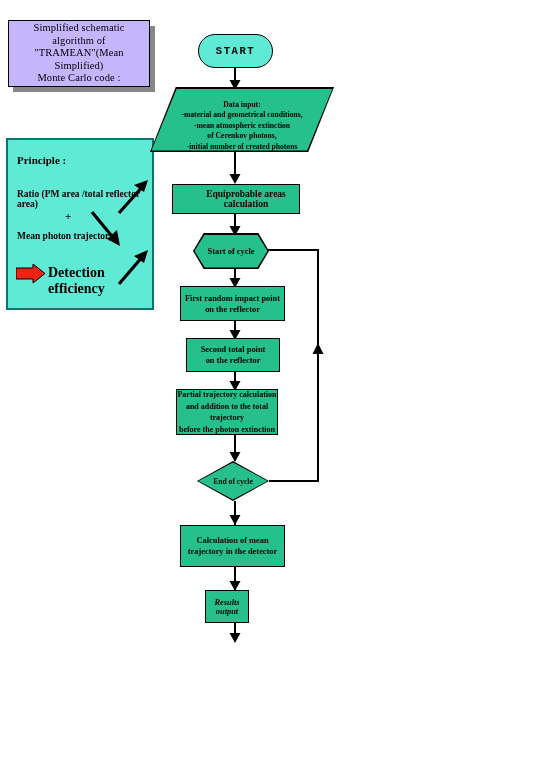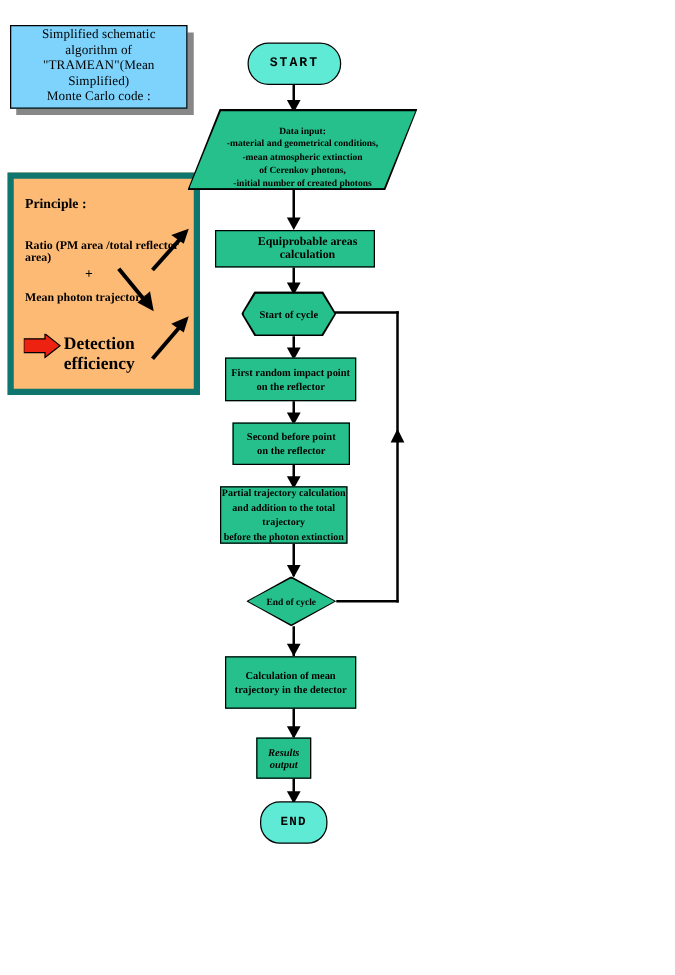--- a/index.html
+++ b/index.html
@@ -11,32 +11,32 @@
   }
   #page{position:absolute;left:0;top:0;width:540px;height:780px;background:#fff;}
   .abs{position:absolute;}
 
   
   #title-shadow{
     left:13px;top:26px;width:142px;height:66px;background:#878787;
   }
   #title-box{
     left:8px;top:20px;width:140px;height:65px;
-    background:#7dd3fc;border:1.5px solid #000;
+    background:#c4b5fd;border:1.5px solid #000;
     display:flex;align-items:center;justify-content:center;
   }
   #title-box .tl{
     text-align:center;font-size:10.5px;line-height:12.4px;
     font-family:"Liberation Serif", serif;letter-spacing:.1px;
   }
 
   
   #principle-box{
     left:6px;top:138px;width:144px;height:168px;
-    background:#fdba74;border:5px solid #0f766e;
+    background:#5eead4;border:2px solid #0f766e;
   }
   #principle-box .ptxt{position:absolute;font-weight:bold;color:#000;}
   #p-title{left:9px;top:14px;font-size:11px;}
   #p-ratio{left:9px;top:49px;font-size:9.5px;}
   #p-plus{left:57px;top:70px;font-size:11px;font-weight:normal;}
   #p-mean{left:9px;top:91px;font-size:9.5px;}
   #p-det{left:40px;top:125px;font-size:14px;font-weight:normal;
          font-family:"Liberation Serif", serif;}
   .blk-arrow{position:absolute;}
 
@@ -193,21 +193,21 @@
     </div>
   </div>
 
   <div class="ln vl abs" style="left:234px;top:321px;height:17px;"></div>
   <svg class="arrowhead" style="left:229px;top:330px;" width="12" height="10">
     <polygon points="6,10 0.5,0 11.5,0" fill="#000"></polygon>
   </svg>
 
   <div class="node green abs" id="n-second">
     <div>
-      <div>Second before point</div>
+      <div>Second total point</div>
       <div>on the reflector</div>
     </div>
   </div>
 
   <div class="ln vl abs" style="left:234px;top:372px;height:17px;"></div>
   <svg class="arrowhead" style="left:229px;top:381px;" width="12" height="10">
     <polygon points="6,10 0.5,0 11.5,0" fill="#000"></polygon>
   </svg>
 
   <div class="node green abs" id="n-partial">
@@ -257,15 +257,14 @@
 
   <div class="node green abs" id="n-results">
     <span>Results output</span>
   </div>
 
   <div class="ln vl abs" style="left:234px;top:623px;height:18px;"></div>
   <svg class="arrowhead" style="left:229px;top:633px;" width="12" height="10">
     <polygon points="6,10 0.5,0 11.5,0" fill="#000"></polygon>
   </svg>
 
-  <div class="node orange abs" id="n-end">END</div>
 
 </div>
 
 </body></html>

